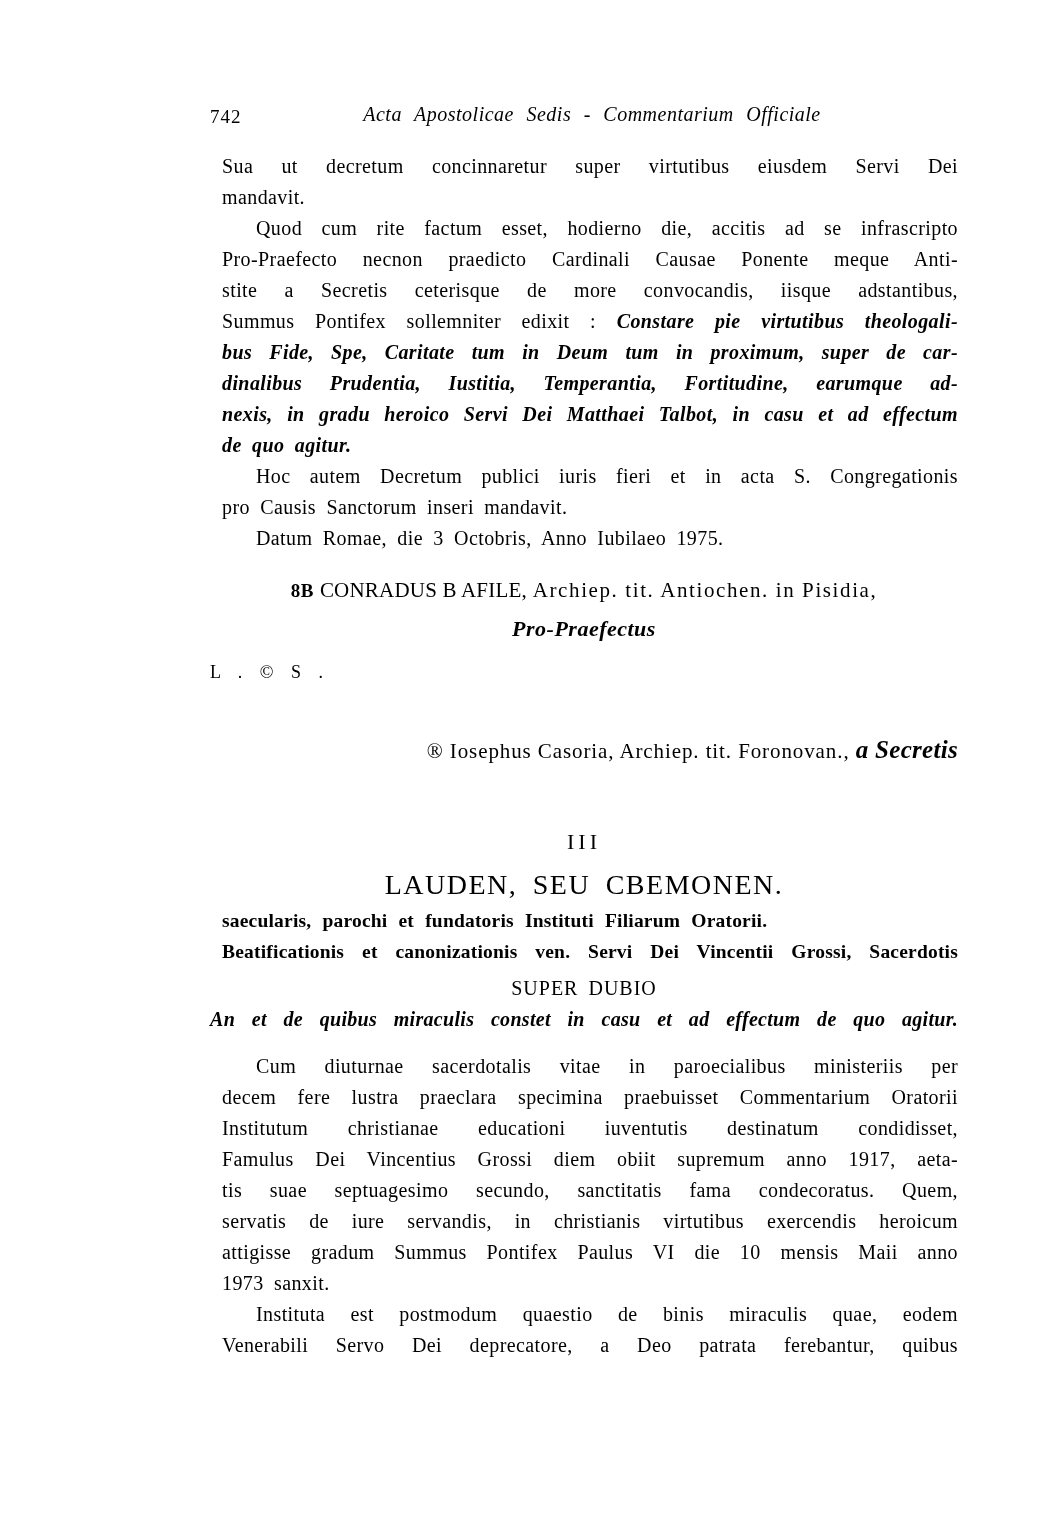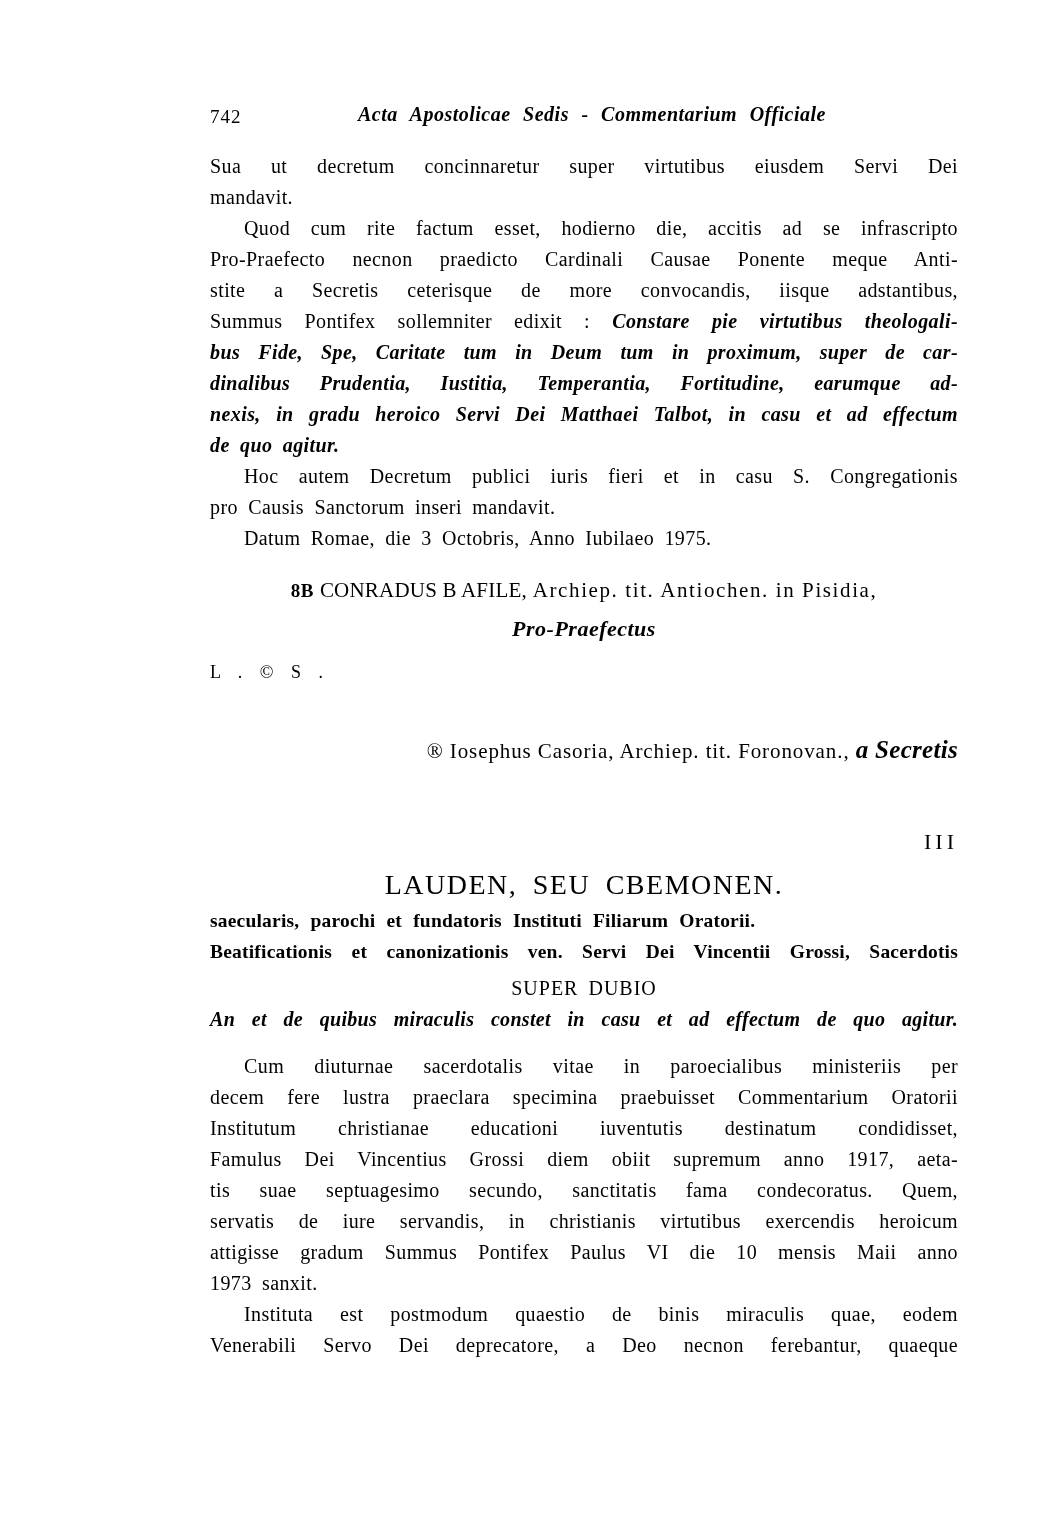--- a/index.html
+++ b/index.html
@@ -25,39 +25,40 @@
     position: absolute;
     left: 0; top: 3px;
     font-size: 19px;
     letter-spacing: 1px;
   }
   .header-title {
     position: absolute;
     left: 16px; right: 0;
     text-align: center;
     font-size: 20px;
-    font-weight: 700;
+    font-weight: 400;
     font-style: italic;
     letter-spacing: 0.5px;
     word-spacing: 7px;
   }
   
   .content {
     position: absolute;
     top: 151px;
     left: 210px;
     width: 748px;
     font-size: 20px;
     line-height: 31px;
     letter-spacing: 0.4px;
   }
   .para .line {
     text-align: justify;
     text-align-last: justify;
     white-space: normal;
+    margin-left: 12px;
   }
   .para .line.last { text-align-last: left; word-spacing: 5px; }
   .para .line.indent { text-indent: 34px; }
   .sp-n  { }
   .sp-bi { font-weight: 700; font-style: italic; }
   .sp-b  { font-weight: 700; }
 
   
   .sig-line {
     margin-top: 21px;
@@ -95,21 +96,21 @@
   .secretary .role {
     font-size: 25px;
     font-weight: 700;
     font-style: italic;
     letter-spacing: 0.3px;
   }
 
   
   .section-number {
     margin-top: 59px;
-    text-align: right;
+    text-align: center;
     font-size: 22px;
     letter-spacing: 4px;
   }
   .section-title {
     margin-top: 12px;
     text-align: center;
     font-size: 28px;
     letter-spacing: 1.5px;
     word-spacing: 7px;
   }
@@ -153,21 +154,21 @@
         <div class="line indent"><span class="sp-n">Quod cum rite factum esset, hodierno die, accitis ad se infrascripto</span></div>
         <div class="line"><span class="sp-n">Pro-Praefecto necnon praedicto Cardinali Causae Ponente meque Anti-</span></div>
         <div class="line"><span class="sp-n">stite a Secretis ceterisque de more convocandis, iisque adstantibus,</span></div>
         <div class="line"><span class="sp-n">Summus Pontifex sollemniter edixit : </span><span class="sp-bi">Constare pie virtutibus theologali-</span></div>
         <div class="line"><span class="sp-bi">bus Fide, Spe, Caritate tum in Deum tum in proximum, super de car-</span></div>
         <div class="line"><span class="sp-bi">dinalibus Prudentia, Iustitia, Temperantia, Fortitudine, earumque ad-</span></div>
         <div class="line"><span class="sp-bi">nexis, in gradu heroico Servi Dei Matthaei Talbot, in casu et ad effectum</span></div>
         <div class="line last"><span class="sp-bi">de quo agitur.</span></div>
       </div>
     <div class="para">
-        <div class="line indent"><span class="sp-n">Hoc autem Decretum publici iuris fieri et in casu S. Congregationis</span></div>
+        <div class="line indent"><span class="sp-n">Hoc autem Decretum publici iuris fieri et in acta S. Congregationis</span></div>
         <div class="line last"><span class="sp-n">pro Causis Sanctorum inseri mandavit.</span></div>
       </div>
     <div class="para">
         <div class="line last indent"><span class="sp-n">Datum Romae, die 3 Octobris, Anno Iubilaeo 1975.</span></div>
       </div>
 
     <div class="sig-line">
       <span class="sig-cross">8B</span>
       <span class="sig-name">CONRADUS B AFILE,</span>
       <span class="sig-title">Archiep. tit. Antiochen. in Pisidia,</span>
@@ -199,18 +200,18 @@
           <div class="line"><span class="sp-n">decem fere lustra praeclara specimina praebuisset Commentarium Oratorii</span></div>
           <div class="line"><span class="sp-n">Institutum christianae educationi iuventutis destinatum condidisset,</span></div>
           <div class="line"><span class="sp-n">Famulus Dei Vincentius Grossi diem obiit supremum anno 1917, aeta-</span></div>
           <div class="line"><span class="sp-n">tis suae septuagesimo secundo, sanctitatis fama condecoratus. Quem,</span></div>
           <div class="line"><span class="sp-n">servatis de iure servandis, in christianis virtutibus exercendis heroicum</span></div>
           <div class="line"><span class="sp-n">attigisse gradum Summus Pontifex Paulus VI die 10 mensis Maii anno</span></div>
           <div class="line last"><span class="sp-n">1973 sanxit.</span></div>
         </div>
       <div class="para">
           <div class="line indent"><span class="sp-n">Instituta est postmodum quaestio de binis miraculis quae, eodem</span></div>
-          <div class="line"><span class="sp-n">Venerabili Servo Dei deprecatore, a Deo necnon ferebantur, quaeque</span></div>
+          <div class="line"><span class="sp-n">Venerabili Servo Dei deprecatore, a Deo patrata ferebantur, quibus</span></div>
         </div>
     </div>
 
   </div>
 </div>
 
 </body></html>

